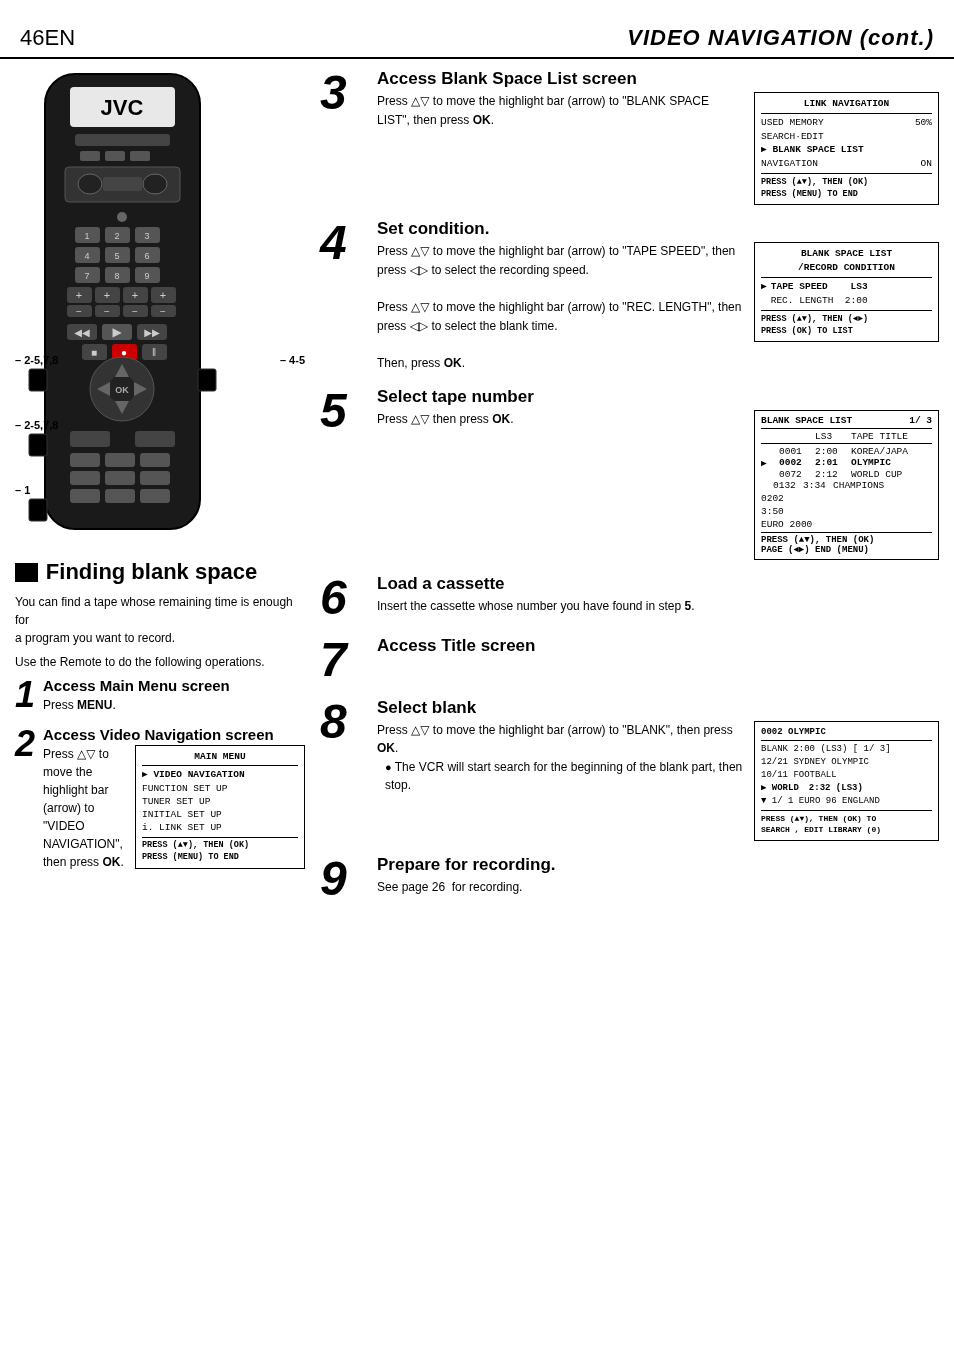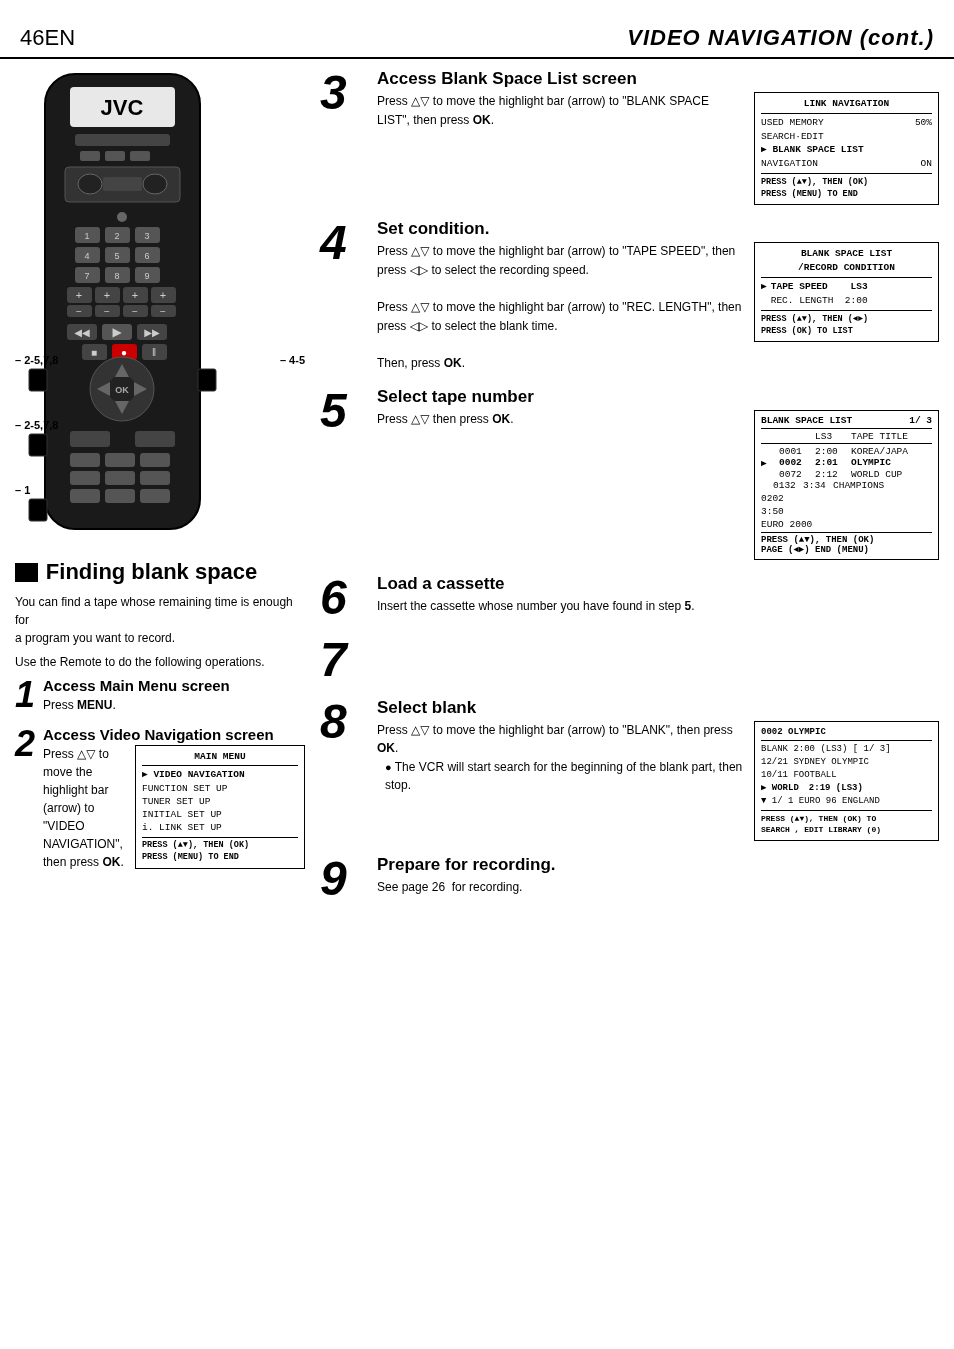--- a/index.html
+++ b/index.html
@@ -602,20 +602,21 @@
         <div class="step-heading">Load a cassette</div>
         <div class="step-text">
           Insert the cassette whose number you have found in step <b>5</b>.
         </div>
       </div>
     </div>
 
     <div class="step-row">
       <div class="step-num-big">7</div>
       <div class="step-inner">
+        <div class="step-heading">Access Title screen</div>
       </div>
     </div>
 
     <div class="step-row">
       <div class="step-num-big">8</div>
       <div class="step-inner">
         <div class="step-heading">Select blank</div>
         <div class="two-col">
           <div class="text-part step-text">
             Press △▽ to move the highlight bar (arrow) to "BLANK", then press <b>OK</b>.
@@ -624,21 +625,21 @@
             </ul>
           </div>
           <div>
             <div class="s8-box">
               <div class="s8-title">0002  OLYMPIC</div>
               <div>BLANK  2:00 (LS3)  [ 1/ 3]</div>
               <div>12/21  SYDNEY OLYMPIC</div>
               <div>10/11  FOOTBALL</div>
               <div class="s8-row hl">
                   <span>▶ WORLD</span>
-                  <span style="margin-left:6px;">2:19 (LS3)</span>
+                  <span style="margin-left:6px;">2:32 (LS3)</span>
                 </div>
               <div>▼  1/ 1  EURO 96 ENGLAND</div>
               <div class="s8-press">PRESS (▲▼), THEN (OK) TO<br>SEARCH , EDIT LIBRARY (0)</div>
             </div>
           </div>
         </div>
       </div>
     </div>
 
     <div class="step-row">

